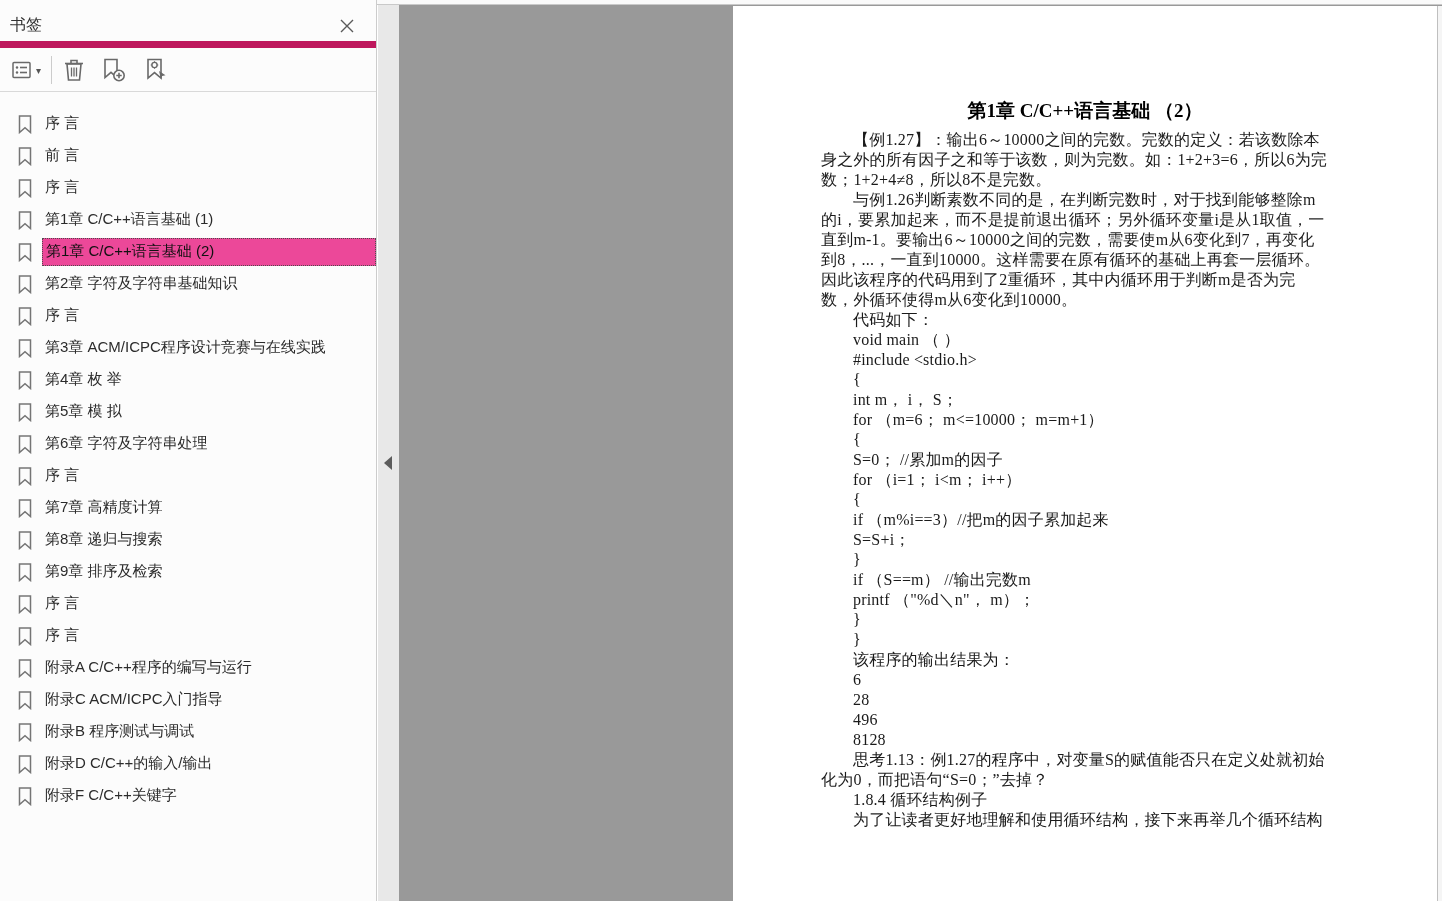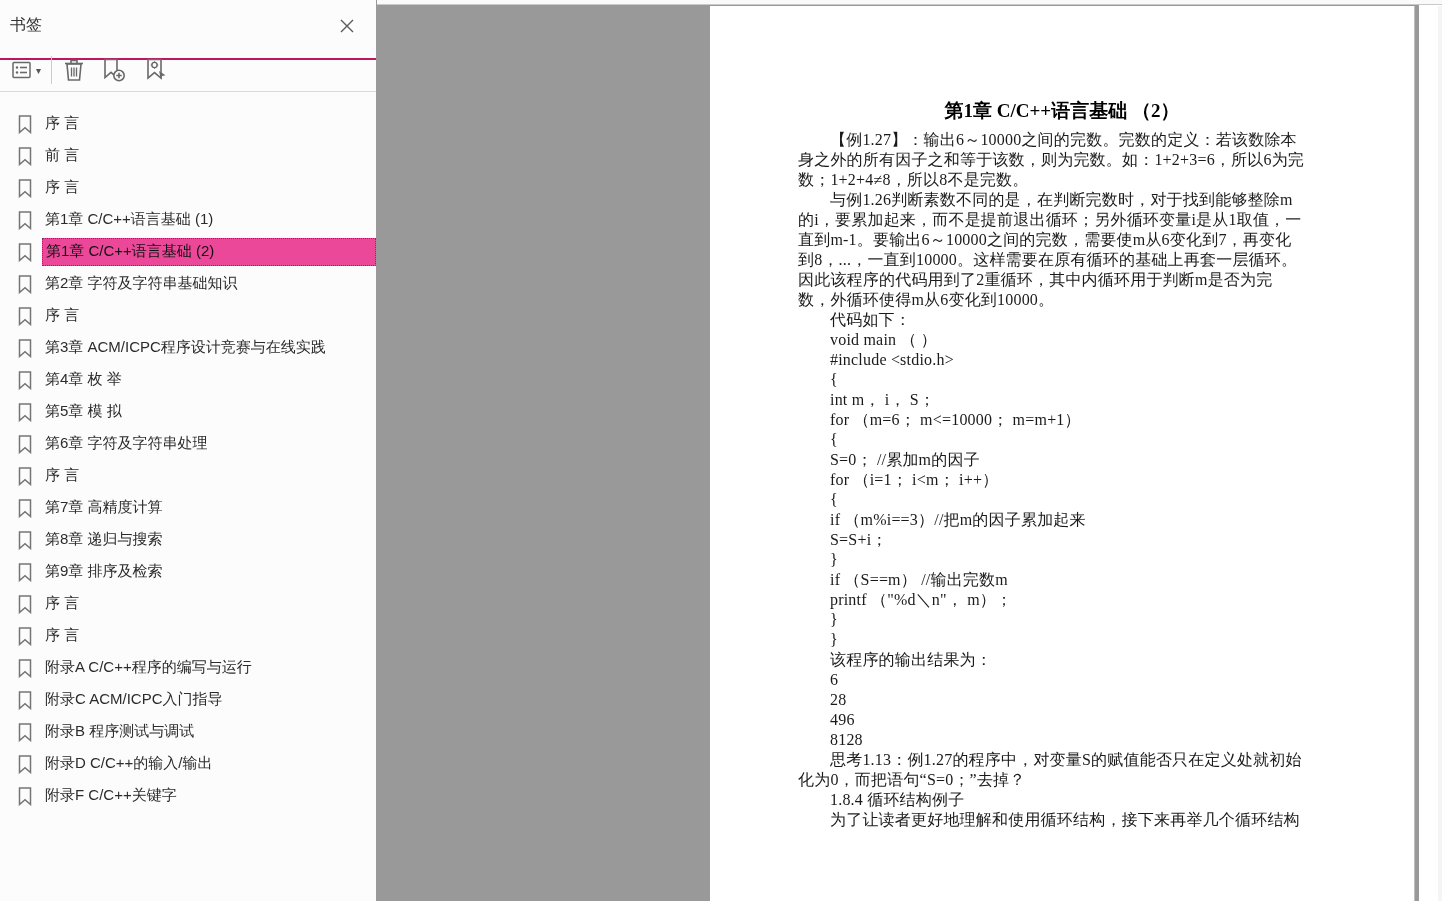--- a/index.html
+++ b/index.html
@@ -10,22 +10,22 @@
     position: relative;
   }
   #app { position: absolute; top: 0; left: 0; width: 1442px; height: 901px; }
 
   
   #sidebar {
     position: absolute; left: 0; top: 0; width: 377px; height: 901px;
     background: #fcfcfc; border-right: 1px solid #cccccc;
   }
   #sidebar-header {
-    position: absolute; left: 0; top: 0; width: 100%; height: 60px;
-    border-bottom: 2px solid #be185d;
+    position: absolute; left: 0; top: 0; width: 100%; height: 48px;
+    border-bottom: 7px solid #be185d;
   }
   #panel-title {
     position: absolute; left: 10px; top: 15px;
     font-size: 16px; color: #333333;
   }
   #close-btn {
     position: absolute; right: 19px; top: 16px; width: 20px; height: 20px;
     cursor: pointer; display: flex; align-items: center; justify-content: center;
   }
   #sidebar-toolbar {
@@ -63,21 +63,21 @@
   }
   #collapse-arrow {
     position: absolute; left: 6px; top: 456px;
     width: 0; height: 0;
     border-top: 7px solid transparent; border-bottom: 7px solid transparent;
     border-right: 8px solid #5c5c5c;
   }
 
   
   #viewer {
-    position: absolute; left: 376px; top: 0; width: 1043px; height: 901px;
+    position: absolute; left: 399px; top: 0; width: 1043px; height: 901px;
     background: #999999;
   }
   #top-strip {
     position: absolute; left: 377px; top: 0; width: 1065px; height: 5px;
     background: #fafafa; border-bottom: 1px solid #c9c9c9;
   }
   #right-gutter {
     position: absolute; right: 0; top: 6px; width: 4px; height: 895px;
     background: #f5f5f5;
   }

